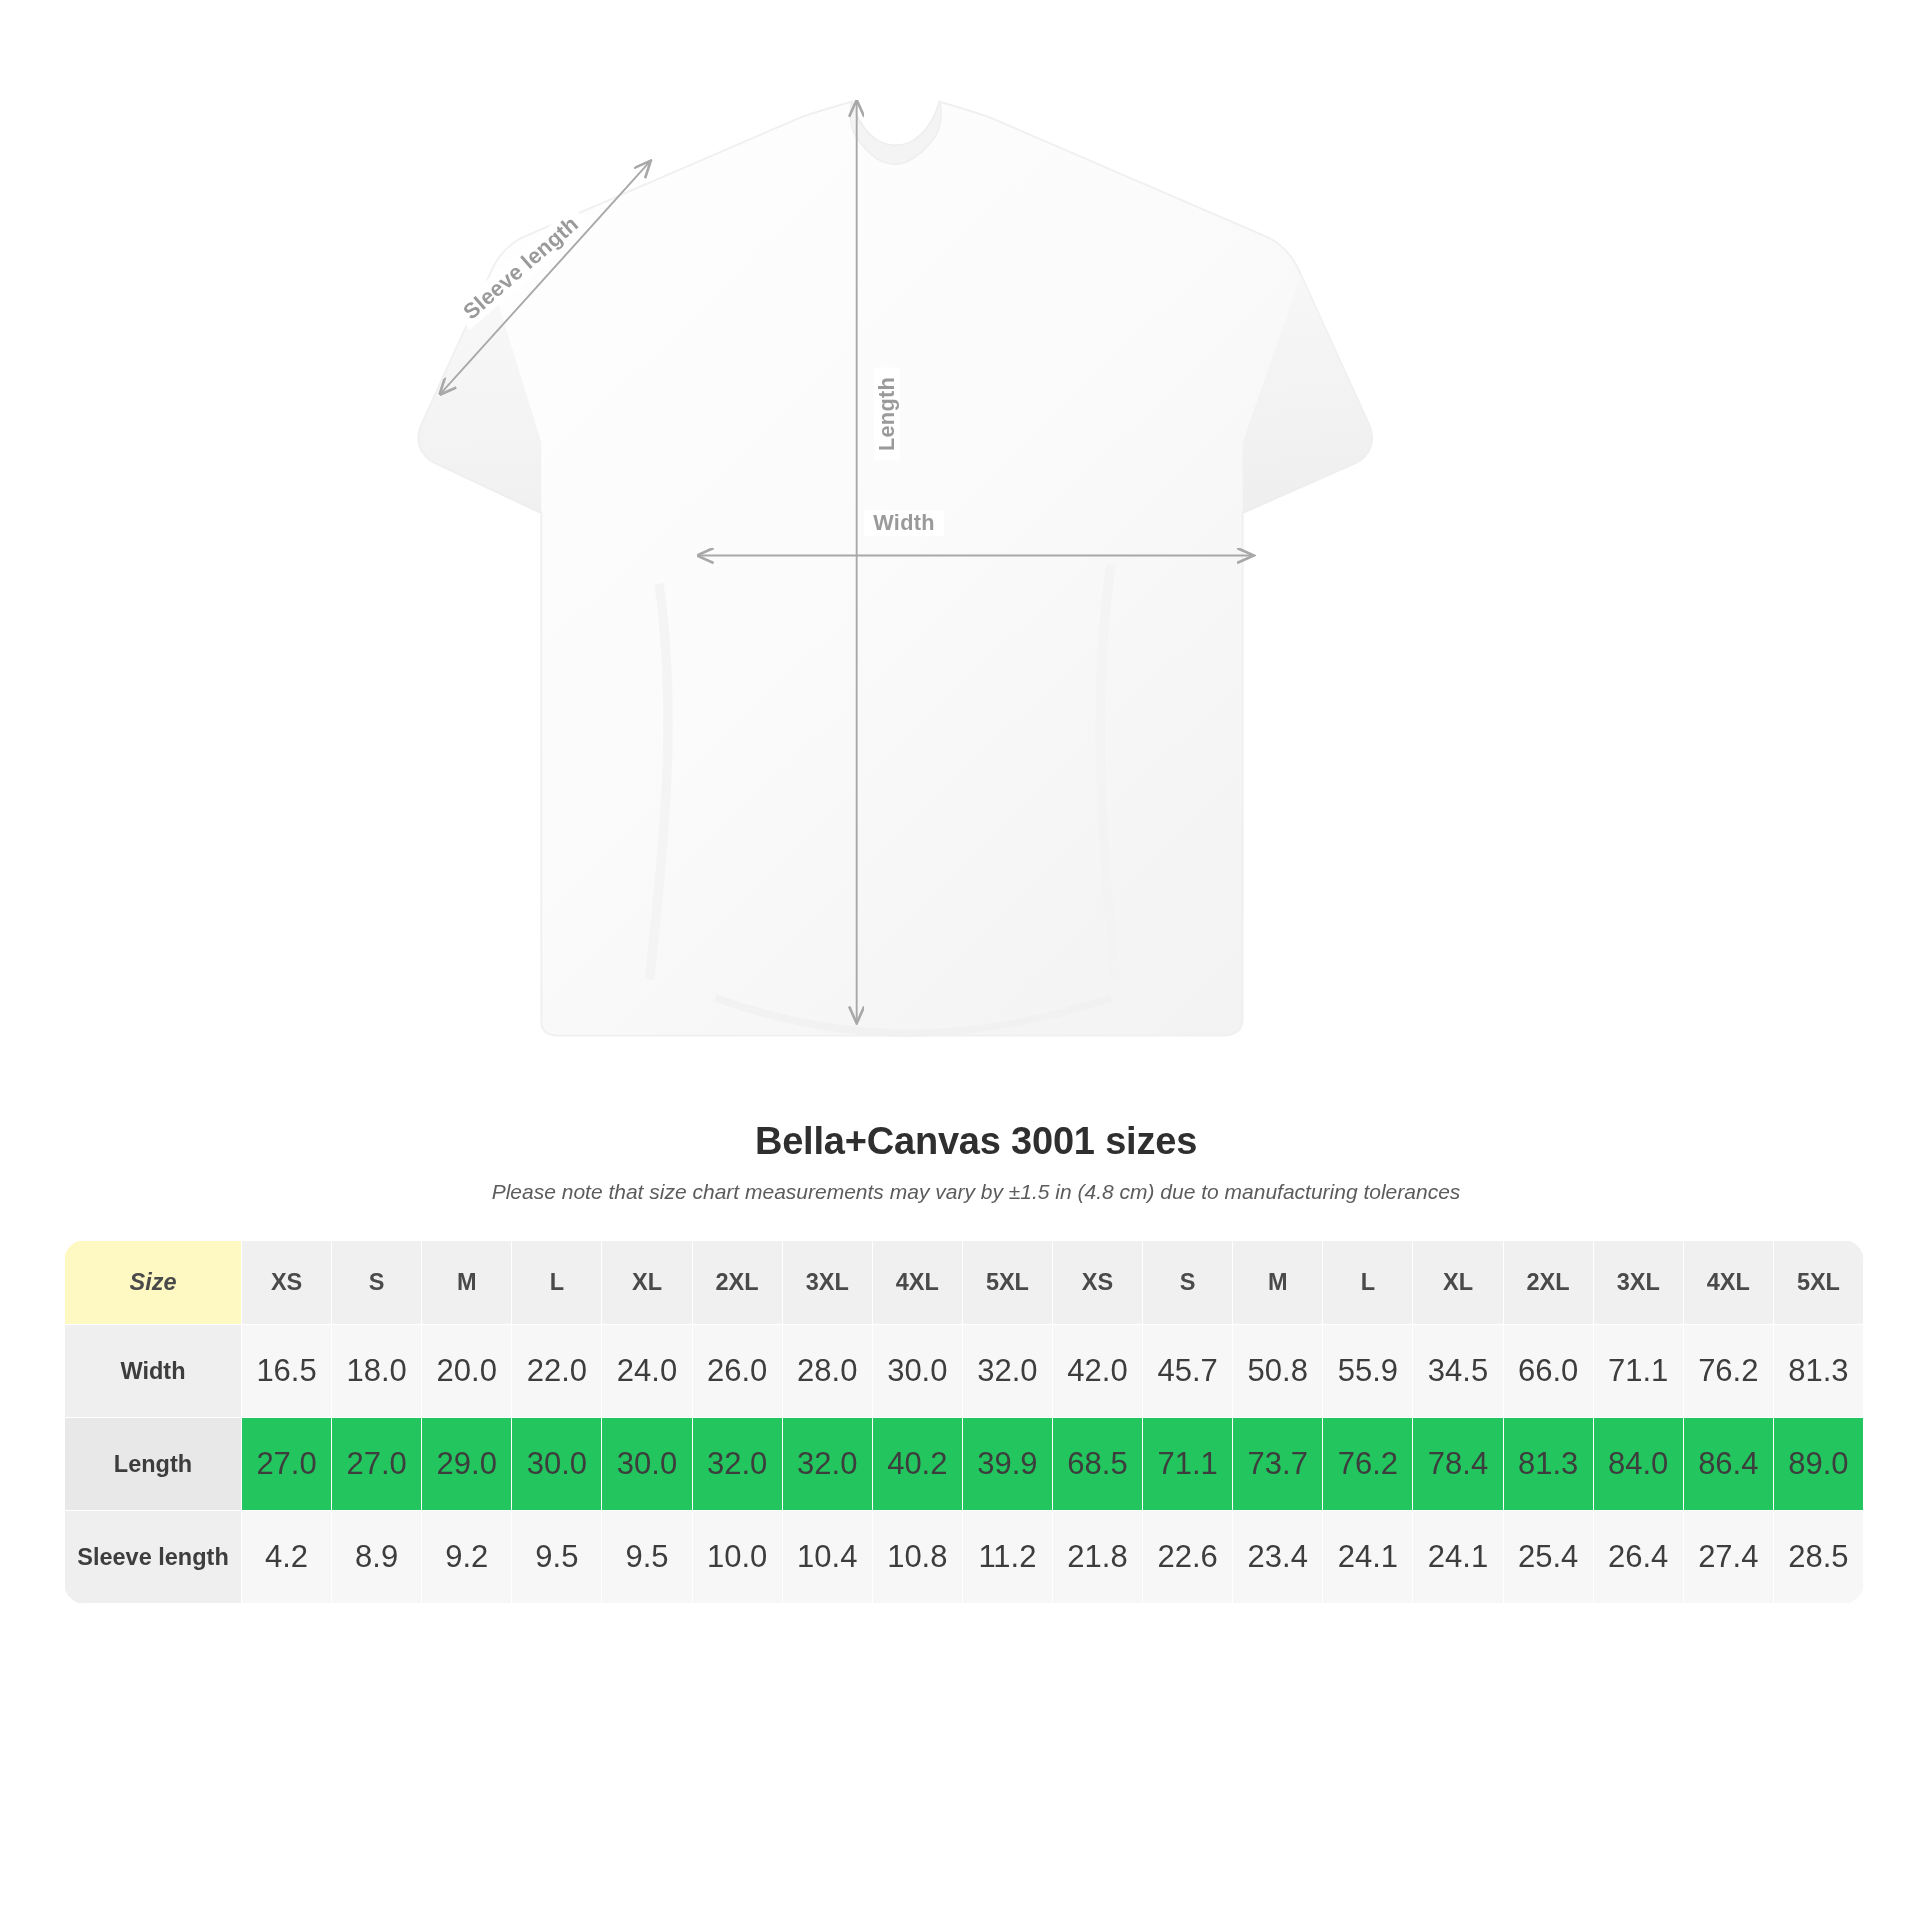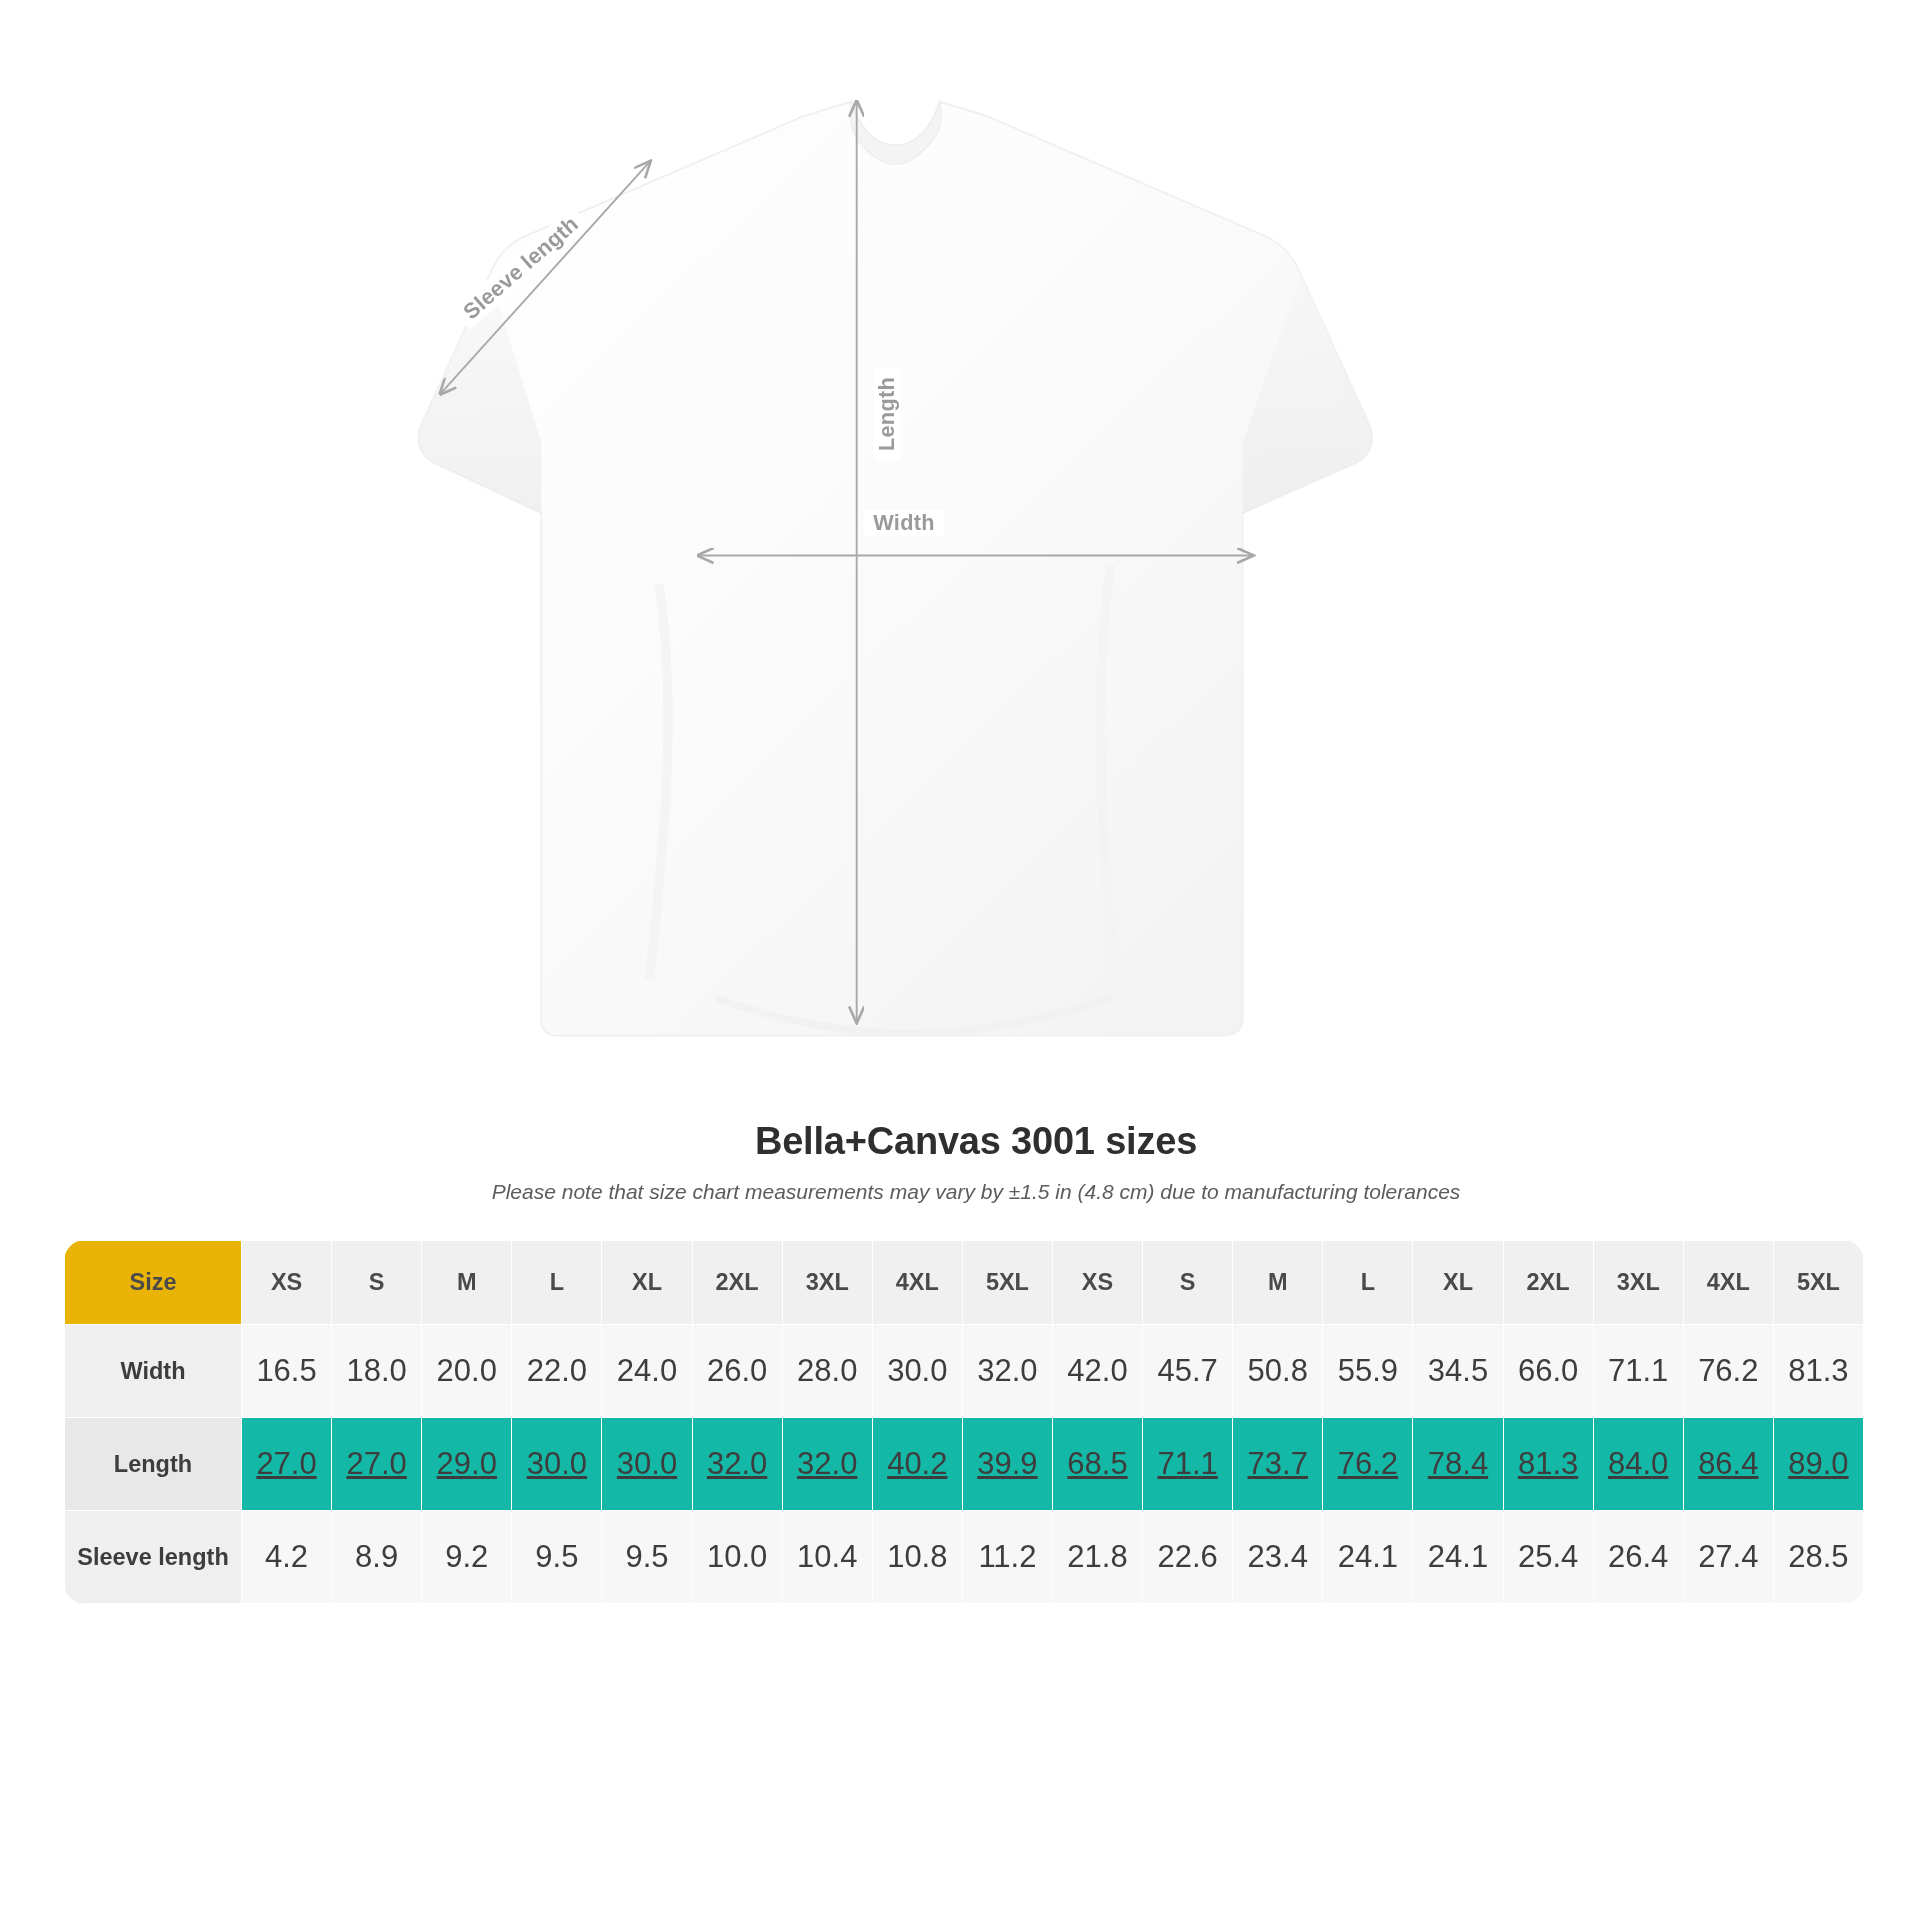--- a/index.html
+++ b/index.html
@@ -120,31 +120,31 @@
     margin-top: 7.5px;
   }
   .row-head td, .row-head th {
     background: #f0f0f0;
     font-size: 23.5px;
     font-weight: bold;
     color: #4a4a4a;
     padding: 28px 0;
   }
   .row-head th.rowlabel {
-    background: #eab308;
+    background: #fef9c3;
+    font-style: italic;
   }
   tr.data-row td {
     font-size: 31px;
     color: #3d3d3d;
     padding: 28px 0;
     background: #f7f7f7;
   }
   tr.data-row.alt td {
-    background: #14b8a6;
-    text-decoration: underline;
+    background: #22c55e;
   }
   tr.data-row th.rowlabel {
     font-size: 23.5px;
     font-weight: bold;
     color: #3d3d3d;
     padding: 28px 0;
     background: #efefef;
   }
   tr.data-row.alt th.rowlabel {
     background: #e8e8e8;

